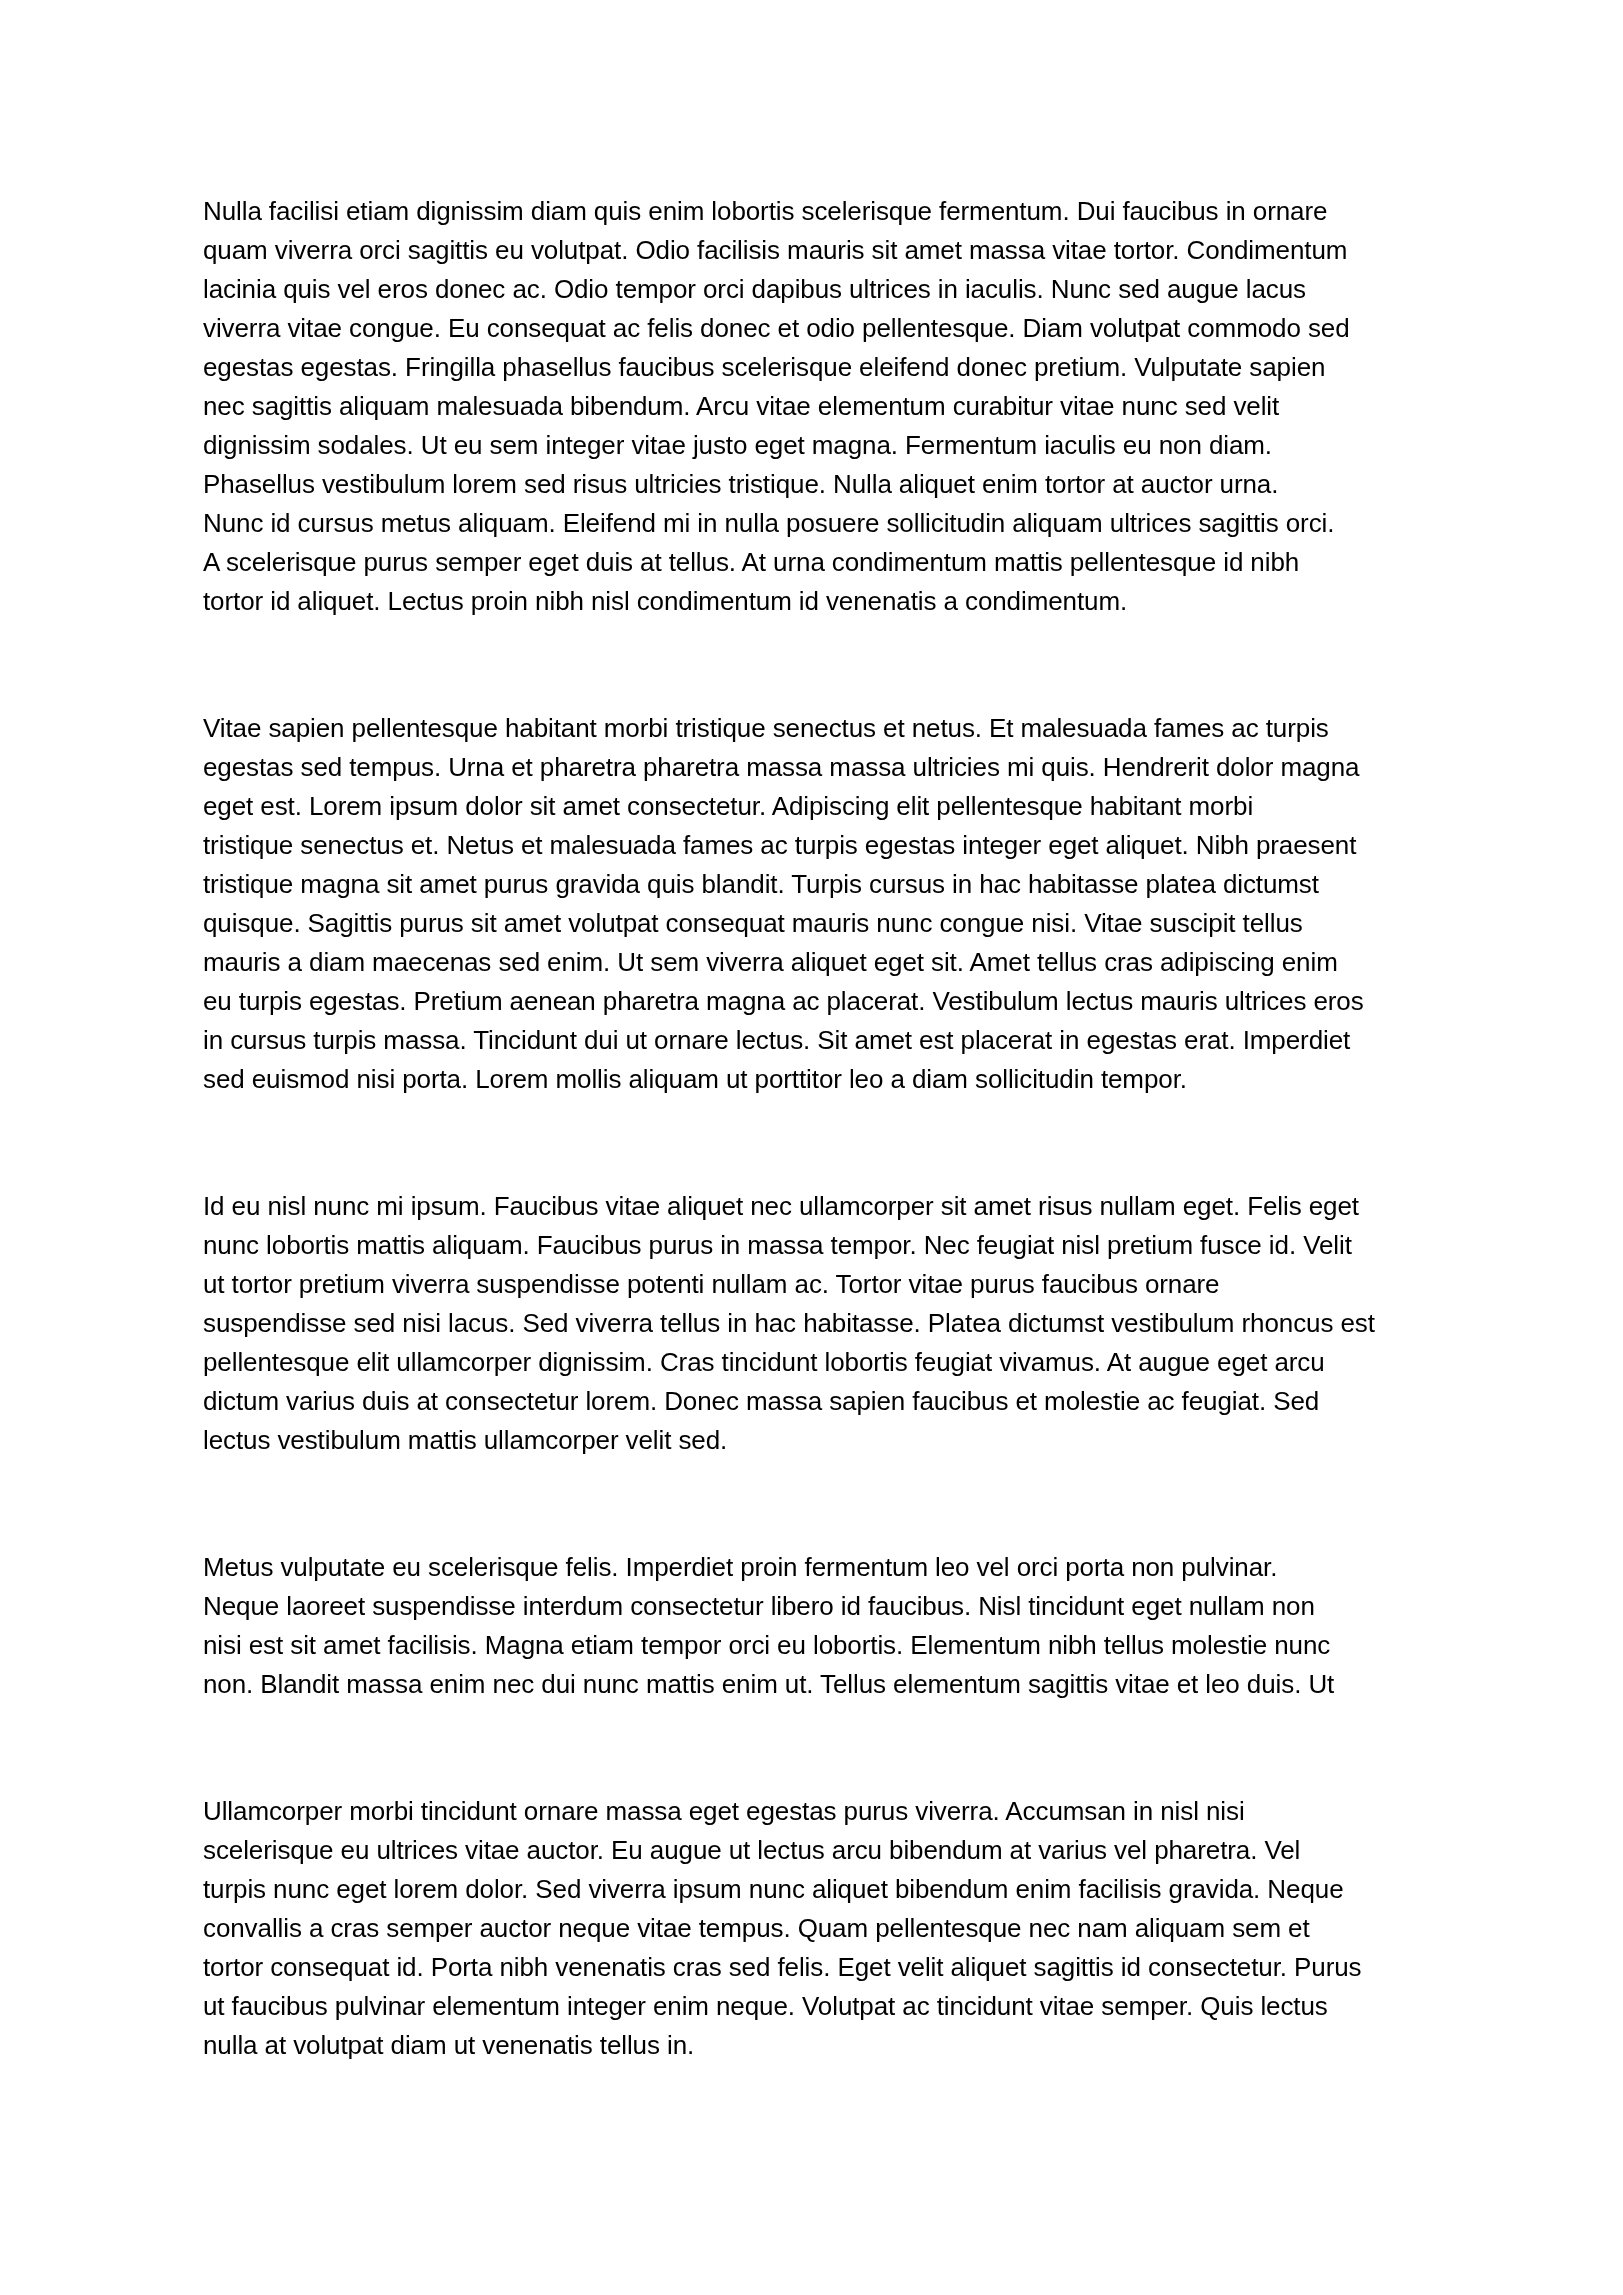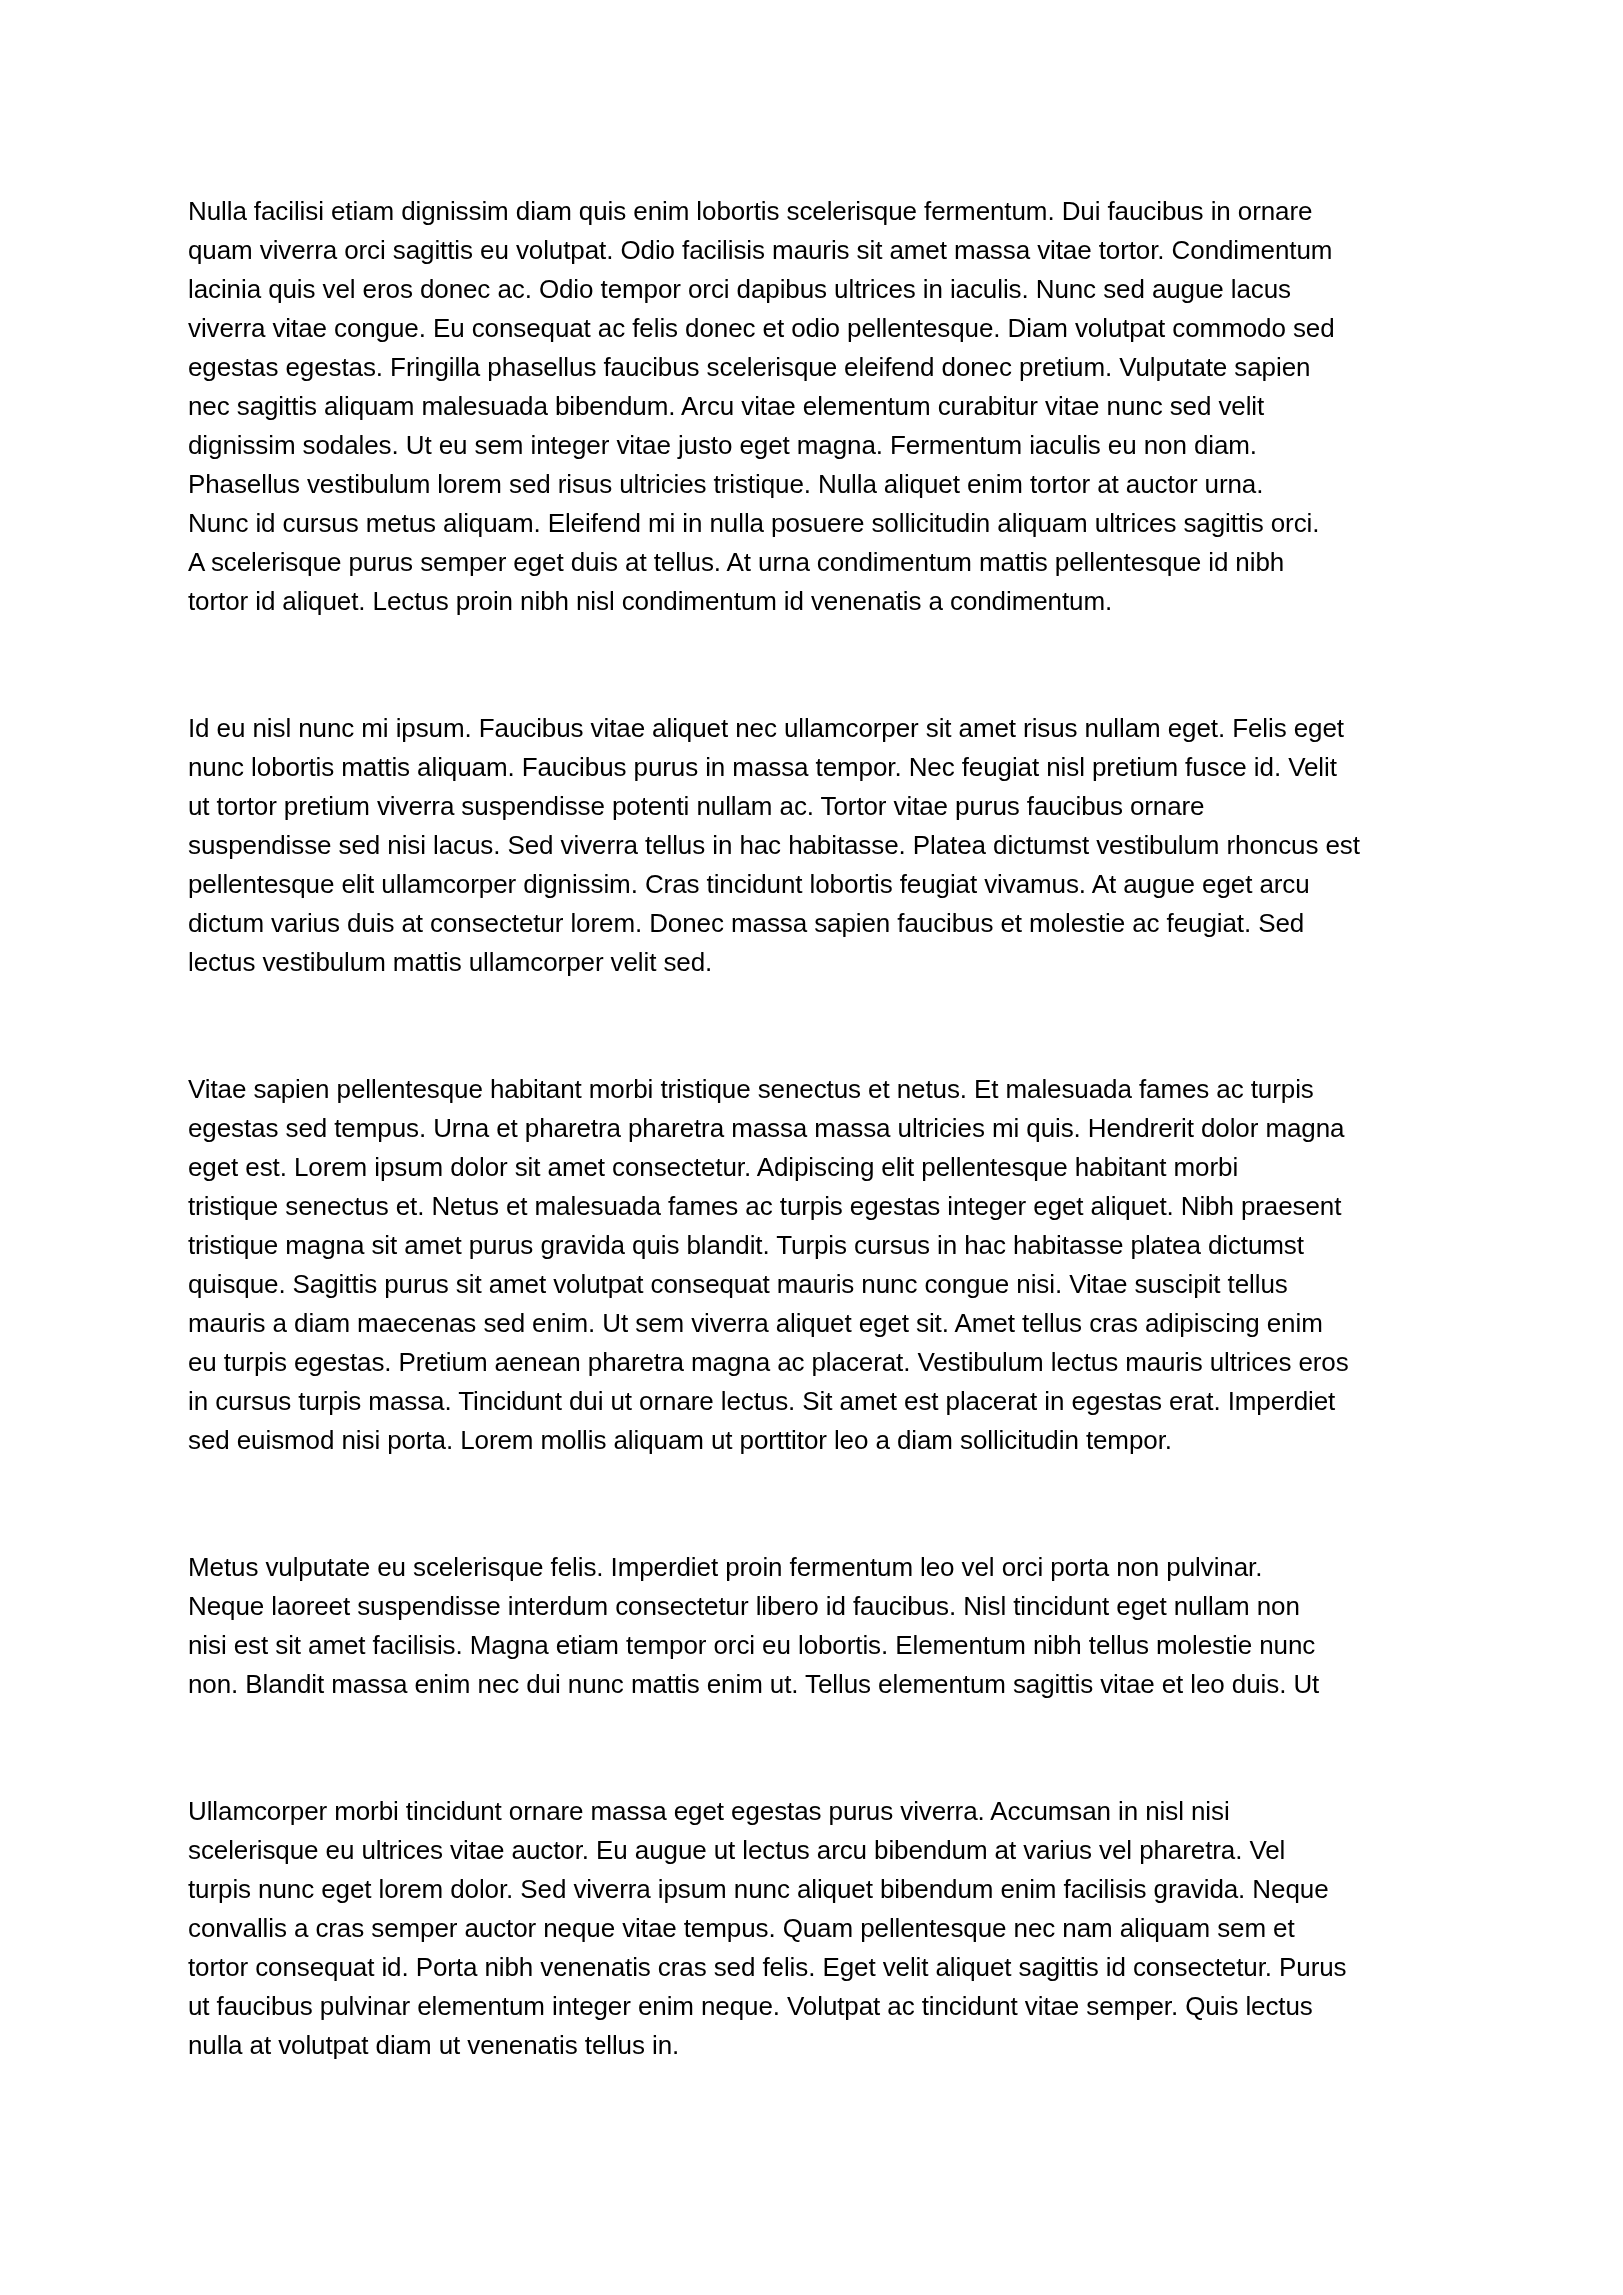--- a/index.html
+++ b/index.html
@@ -11,20 +11,21 @@
     height: 2295px;
     background: #ffffff;
     position: relative;
     font-family: "Liberation Sans", sans-serif;
   }
   .page {
     position: absolute;
     inset: 0;
     background: #ffffff;
     overflow: hidden;
+    margin-left: 15px;
   }
   .doc-body {
     position: absolute;
     left: 188px;
     top: 192px;
     width: 1309px;
     color: #000000;
   }
   .doc-body p {
     margin: 0 0 88px 0;
@@ -48,37 +49,37 @@
 quam viverra orci sagittis eu volutpat. Odio facilisis mauris sit amet massa vitae tortor. Condimentum
 lacinia quis vel eros donec ac. Odio tempor orci dapibus ultrices in iaculis. Nunc sed augue lacus
 viverra vitae congue. Eu consequat ac felis donec et odio pellentesque. Diam volutpat commodo sed
 egestas egestas. Fringilla phasellus faucibus scelerisque eleifend donec pretium. Vulputate sapien
 nec sagittis aliquam malesuada bibendum. Arcu vitae elementum curabitur vitae nunc sed velit
 dignissim sodales. Ut eu sem integer vitae justo eget magna. Fermentum iaculis eu non diam.
 Phasellus vestibulum lorem sed risus ultricies tristique. Nulla aliquet enim tortor at auctor urna.
 Nunc id cursus metus aliquam. Eleifend mi in nulla posuere sollicitudin aliquam ultrices sagittis orci.
 A scelerisque purus semper eget duis at tellus. At urna condimentum mattis pellentesque id nibh
 tortor id aliquet. Lectus proin nibh nisl condimentum id venenatis a condimentum.</p>
-    <p>Id eu nisl nunc mi ipsum. Faucibus vitae aliquet nec ullamcorper sit amet risus nullam eget. Felis eget
-nunc lobortis mattis aliquam. Faucibus purus in massa tempor. Nec feugiat nisl pretium fusce id. Velit
-ut tortor pretium viverra suspendisse potenti nullam ac. Tortor vitae purus faucibus ornare
-suspendisse sed nisi lacus. Sed viverra tellus in hac habitasse. Platea dictumst vestibulum rhoncus est
-pellentesque elit ullamcorper dignissim. Cras tincidunt lobortis feugiat vivamus. At augue eget arcu
-dictum varius duis at consectetur lorem. Donec massa sapien faucibus et molestie ac feugiat. Sed
-lectus vestibulum mattis ullamcorper velit sed.</p>
     <p>Vitae sapien pellentesque habitant morbi tristique senectus et netus. Et malesuada fames ac turpis
 egestas sed tempus. Urna et pharetra pharetra massa massa ultricies mi quis. Hendrerit dolor magna
 eget est. Lorem ipsum dolor sit amet consectetur. Adipiscing elit pellentesque habitant morbi
 tristique senectus et. Netus et malesuada fames ac turpis egestas integer eget aliquet. Nibh praesent
 tristique magna sit amet purus gravida quis blandit. Turpis cursus in hac habitasse platea dictumst
 quisque. Sagittis purus sit amet volutpat consequat mauris nunc congue nisi. Vitae suscipit tellus
 mauris a diam maecenas sed enim. Ut sem viverra aliquet eget sit. Amet tellus cras adipiscing enim
 eu turpis egestas. Pretium aenean pharetra magna ac placerat. Vestibulum lectus mauris ultrices eros
 in cursus turpis massa. Tincidunt dui ut ornare lectus. Sit amet est placerat in egestas erat. Imperdiet
 sed euismod nisi porta. Lorem mollis aliquam ut porttitor leo a diam sollicitudin tempor.</p>
+    <p>Id eu nisl nunc mi ipsum. Faucibus vitae aliquet nec ullamcorper sit amet risus nullam eget. Felis eget
+nunc lobortis mattis aliquam. Faucibus purus in massa tempor. Nec feugiat nisl pretium fusce id. Velit
+ut tortor pretium viverra suspendisse potenti nullam ac. Tortor vitae purus faucibus ornare
+suspendisse sed nisi lacus. Sed viverra tellus in hac habitasse. Platea dictumst vestibulum rhoncus est
+pellentesque elit ullamcorper dignissim. Cras tincidunt lobortis feugiat vivamus. At augue eget arcu
+dictum varius duis at consectetur lorem. Donec massa sapien faucibus et molestie ac feugiat. Sed
+lectus vestibulum mattis ullamcorper velit sed.</p>
     <p>Metus vulputate eu scelerisque felis. Imperdiet proin fermentum leo vel orci porta non pulvinar.
 Neque laoreet suspendisse interdum consectetur libero id faucibus. Nisl tincidunt eget nullam non
 nisi est sit amet facilisis. Magna etiam tempor orci eu lobortis. Elementum nibh tellus molestie nunc
 non. Blandit massa enim nec dui nunc mattis enim ut. Tellus elementum sagittis vitae et leo duis. Ut</p>
     <p>Ullamcorper morbi tincidunt ornare massa eget egestas purus viverra. Accumsan in nisl nisi
 scelerisque eu ultrices vitae auctor. Eu augue ut lectus arcu bibendum at varius vel pharetra. Vel
 turpis nunc eget lorem dolor. Sed viverra ipsum nunc aliquet bibendum enim facilisis gravida. Neque
 convallis a cras semper auctor neque vitae tempus. Quam pellentesque nec nam aliquam sem et
 tortor consequat id. Porta nibh venenatis cras sed felis. Eget velit aliquet sagittis id consectetur. Purus
 ut faucibus pulvinar elementum integer enim neque. Volutpat ac tincidunt vitae semper. Quis lectus

